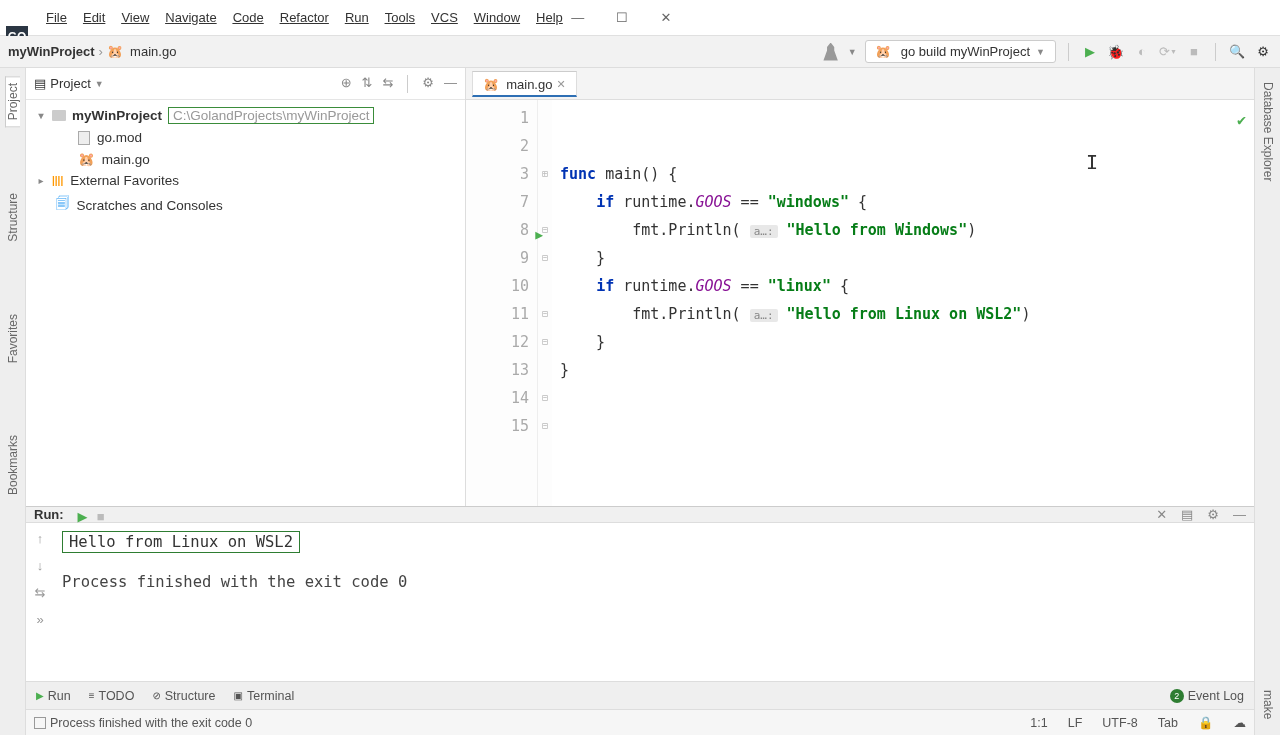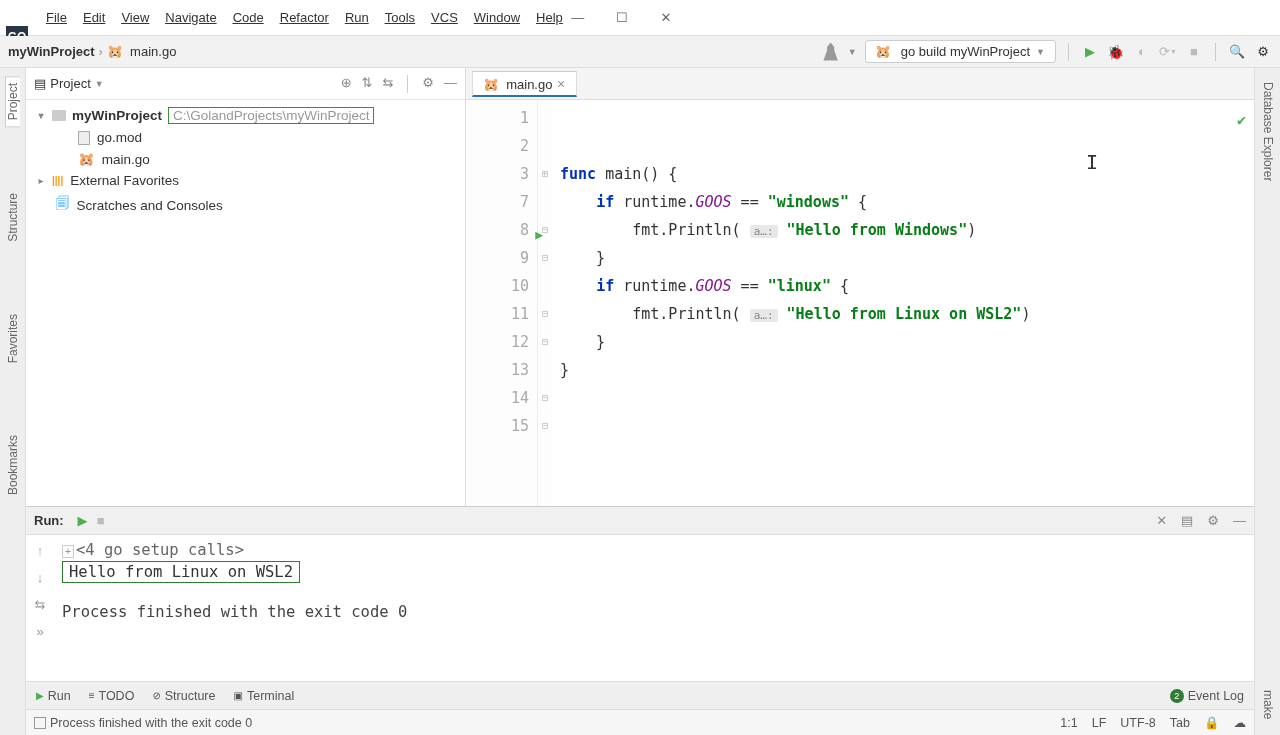--- a/index.html
+++ b/index.html
@@ -69,39 +69,39 @@
 .str { color: #067d17; font-weight: bold; }
 .op { color: #333; }
 .ellip { background: #e8f0e0; padding: 0 4px; border: 1px solid #c5d9b3; color: #666; font-size: 12px;}
 .hint { background: #e8e8e8; color: #888; padding: 0 4px; font-size: 11px; border-radius: 2px; }
 .check { position: absolute; right: 8px; top: 6px; color: #4caf50; }
 .cursor-I { position: absolute; top: 48px; left: 620px; font-size: 20px; color: #333;}
 .fold-col { width: 14px; background:#fdfdfd; padding-top:4px;}
 .fold-mark { height:28px; display:flex; align-items:center; justify-content:center; color:#bbb; font-size:10px; cursor:pointer;}
 
 .run-pane { height: 175px; border-top: 1px solid #ccc; background: #fff; display: flex; flex-direction: column; }
-.run-header { display: flex; align-items: center; height: 28px; padding: 0 8px; background: #f0f0f0; border-bottom: 1px solid #ddd; }
+.run-header { display: flex; height: 16px; padding: 0 8px; background: #f0f0f0; border-bottom: 1px solid #ddd; }
 .run-header .label { font-weight: 600; margin-right: 10px; }
 .run-tools-right { margin-left: auto; display: flex; gap: 14px; color: #888; }
 .run-body { flex: 1; display: flex; }
 .run-left-tools { width: 28px; display: flex; flex-direction: column; align-items: center; gap: 12px; padding-top: 8px; color: #999; }
 .console { flex: 1; font-family: "Consolas", monospace; font-size: 15.5px; padding: 6px 8px; }
 .console .folded{ color:#666;}
 .fold-sq { color:#999; font-size:10px; border:1px solid #ccc; padding:0 2px; margin-right:2px;}
 .hl-box { display: inline-block; border: 1.5px solid #2e7d32; padding: 1px 6px; margin: 2px 0; }
 .exit-line { color: #444; margin-top: 18px; }
 
 .bottom-tabs { height: 28px; display: flex; align-items: center; gap: 18px; padding: 0 10px; background: #efefef; border-top: 1px solid #ddd; font-size: 12.5px;}
 .bt-item { display: flex; align-items: center; gap: 4px; cursor: pointer; color: #555;}
 .bt-item .ic { font-size: 10px; }
 .bt-right { margin-left: auto; display: flex; gap: 6px; align-items: center;}
 .badge { background: #2e7d32; color: #fff; border-radius: 50%; width: 14px; height: 14px; font-size: 9px; display: inline-flex; align-items: center; justify-content: center; }
 
 .statusbar { height: 26px; display: flex; align-items: center; padding: 0 8px; background: #f6f6f6; font-size: 12.5px; color: #555; border-top: 1px solid #ddd;}
-.statusbar .sb-right { margin-left: auto; display: flex; gap: 14px; align-items: center; }
+.statusbar .sb-right { margin-left: auto; display: flex; gap: 20px; align-items: center; }
 .sb-sq { width: 12px; height: 12px; border: 1px solid #999; display: inline-block; margin-right: 4px;}
 </style>
 </head>
 <body>
 
 <div class="menubar">
   <span class="app-logo">GO</span>
   <span id="menu-host"><span class="menu-item"><u>F</u>ile</span><span class="menu-item"><u>E</u>dit</span><span class="menu-item"><u>V</u>iew</span><span class="menu-item"><u>N</u>avigate</span><span class="menu-item"><u>C</u>ode</span><span class="menu-item"><u>R</u>efactor</span><span class="menu-item"><u>R</u>un</span><span class="menu-item"><u>T</u>ools</span><span class="menu-item"><u>V</u>CS</span><span class="menu-item"><u>W</u>indow</span><span class="menu-item"><u>H</u>elp</span></span>
   <span class="window-btns">
     <span class="window-btn">—</span>
@@ -260,21 +260,20 @@
         </span>
       </div>
       <div class="run-body">
         <div class="run-left-tools">
           <span>↑</span>
           <span>↓</span>
           <span>⇆</span>
           <span>»</span>
         </div>
         <div class="console">
-          <div><span class="fold-sq">+</span><span class="folded">&lt;4 go setup calls&gt;</span></div>
           <div><span class="hl-box">Hello from Linux on WSL2</span></div>
           <div class="exit-line">Process finished with the exit code 0</div>
         </div>
       </div>
     </div>
 
     <div class="bottom-tabs">
       <span class="bt-item">
           <span class="ic play-green">▶</span>
           <span>Run</span>

